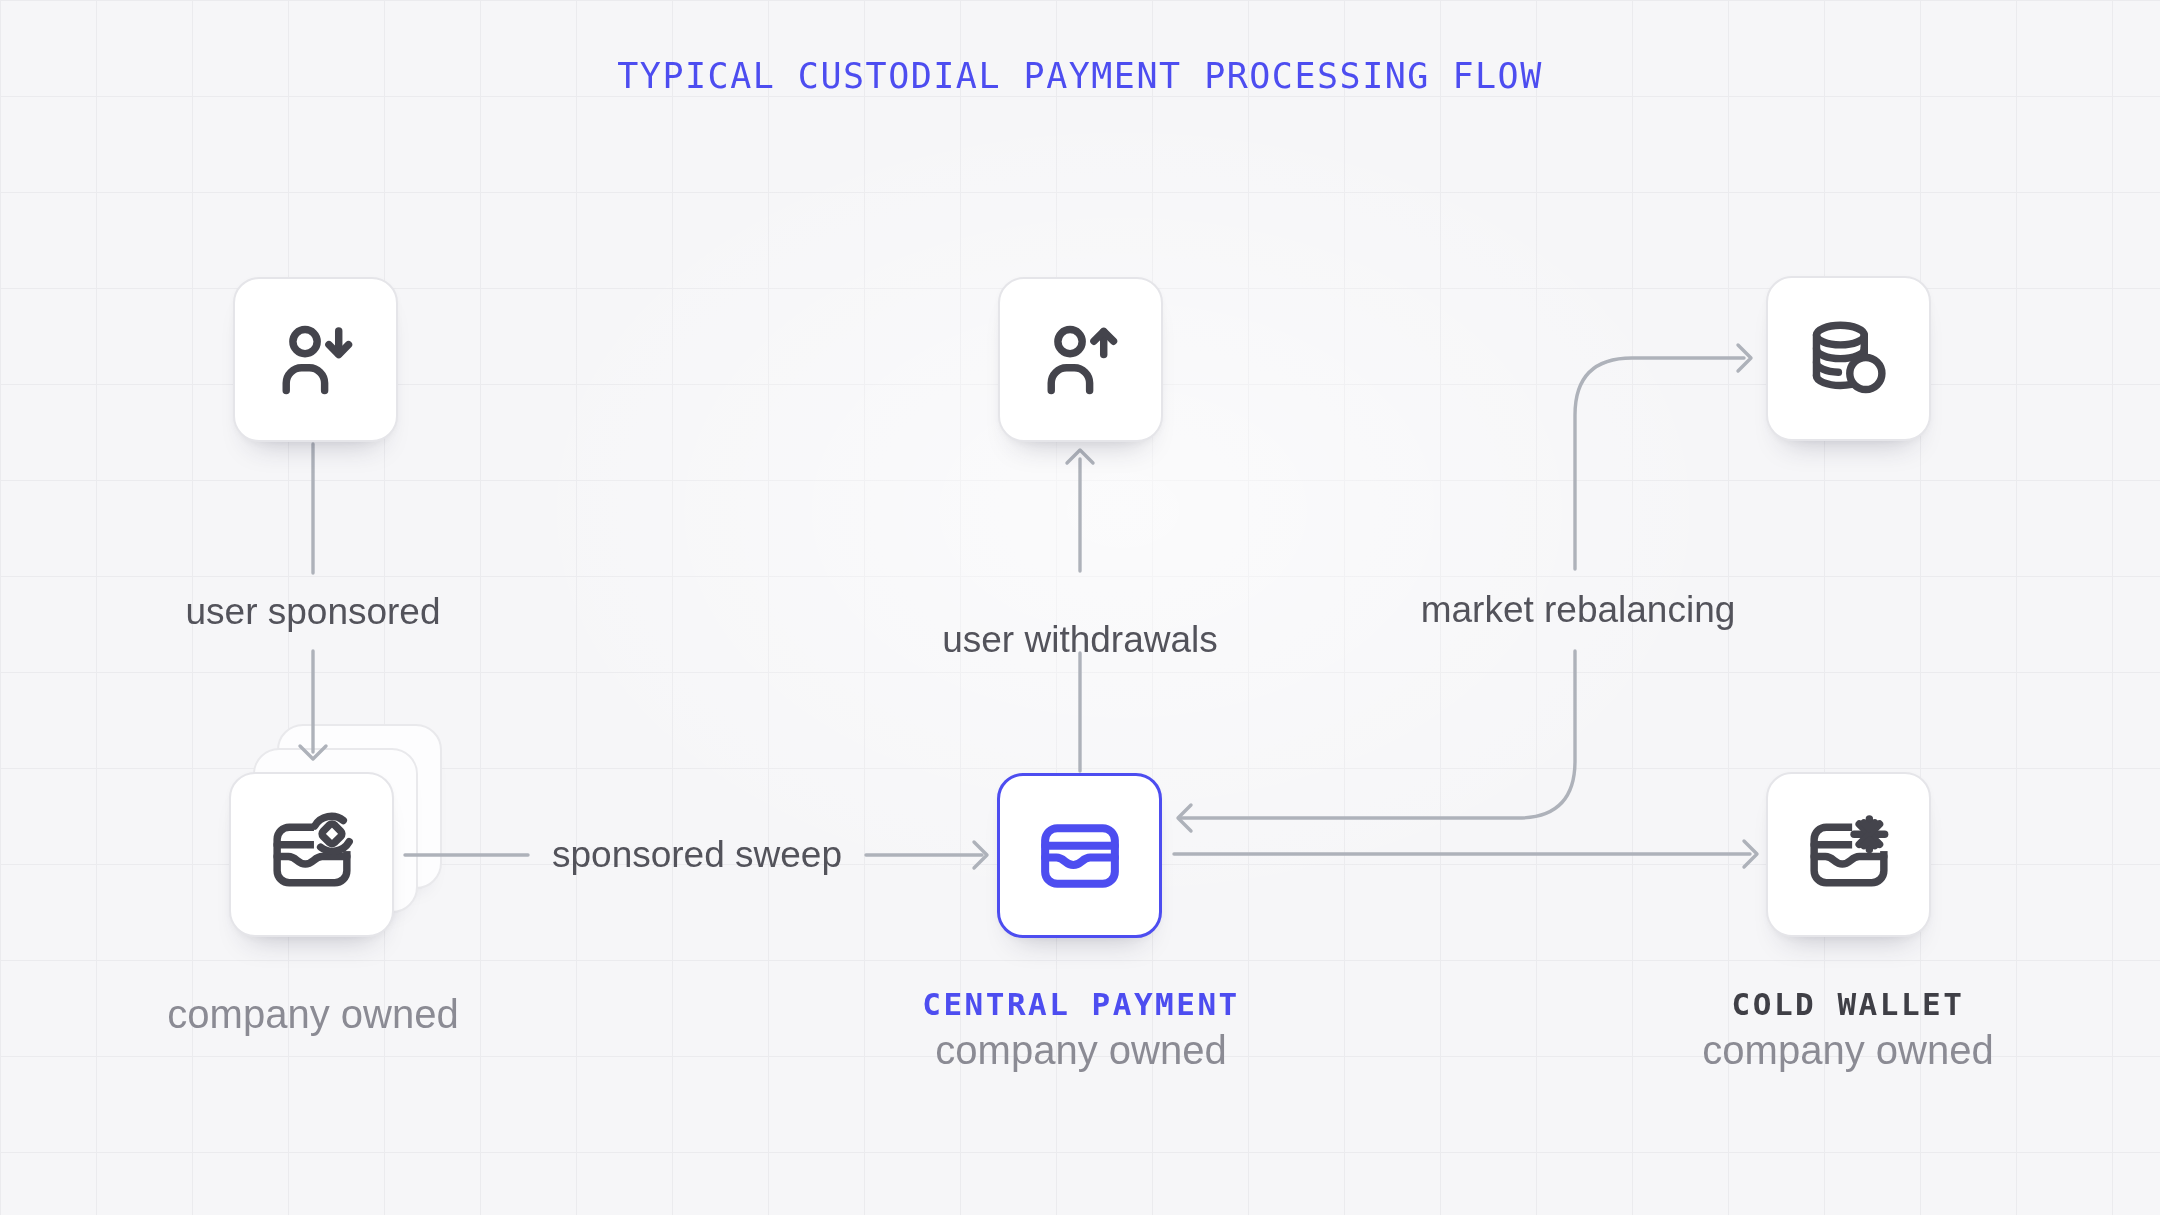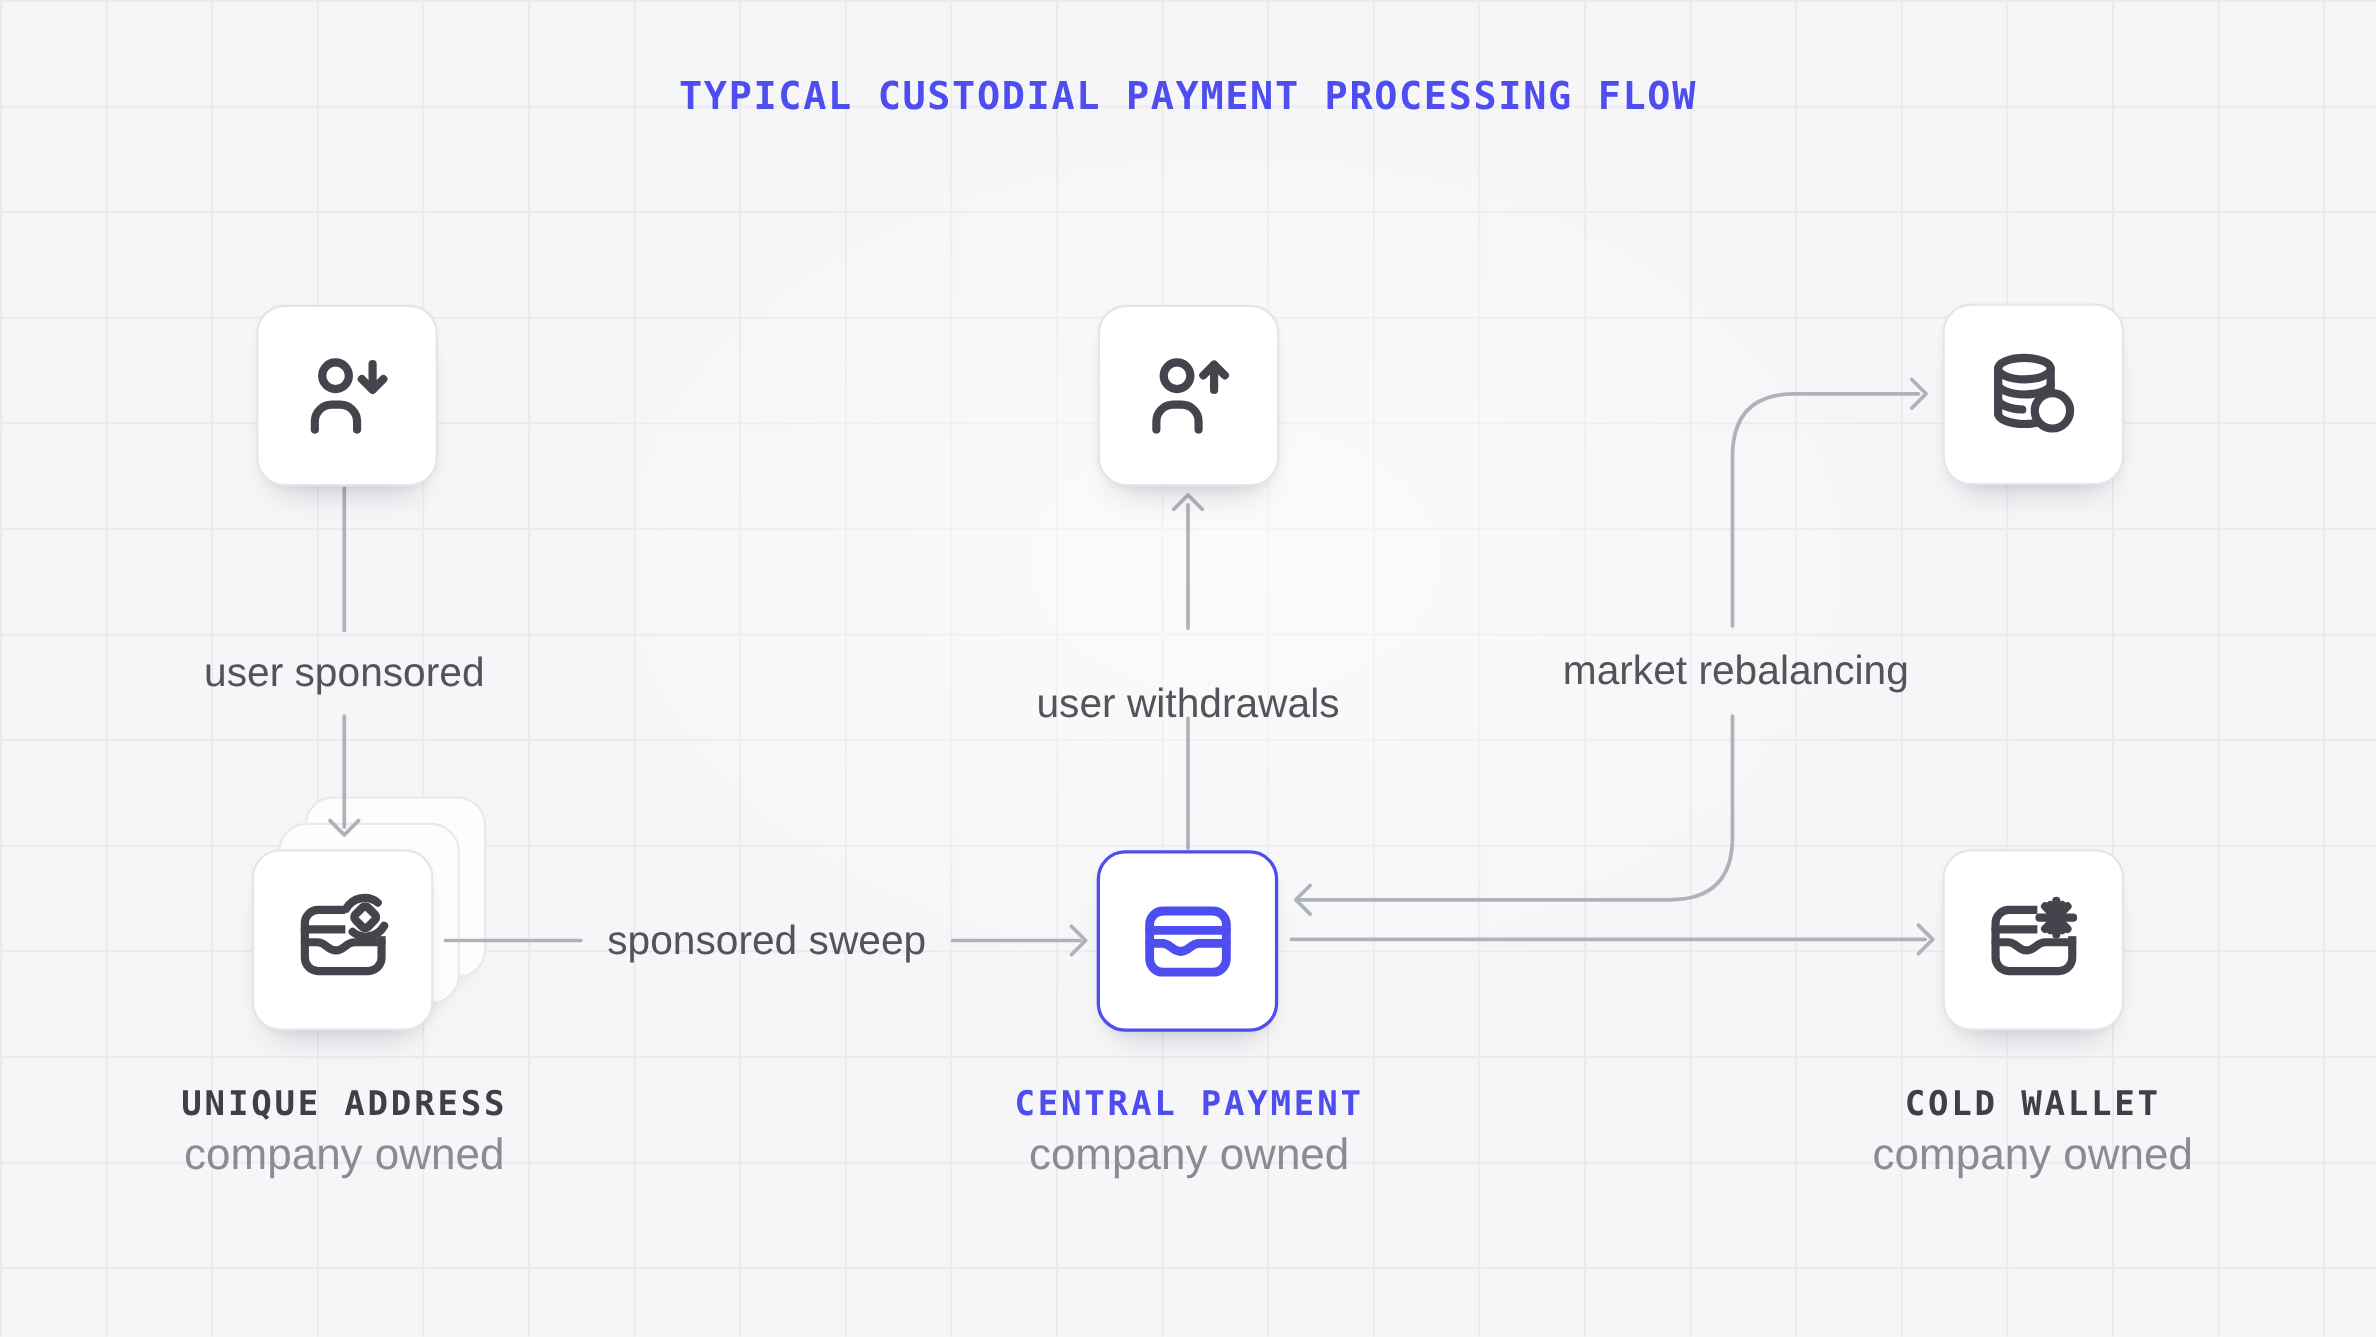--- a/index.html
+++ b/index.html
@@ -23,22 +23,22 @@
     background:
       linear-gradient(to right, var(--grid-line) 1.5px, transparent 1.5px) 0 0 / 96px 96px,
       linear-gradient(to bottom, var(--grid-line) 1.5px, transparent 1.5px) 0 0 / 96px 96px,
       var(--background);
   }
   .vignette{
     position:absolute;inset:0;pointer-events:none;
     background:radial-gradient(900px 600px at 52% 42%, rgba(255,255,255,.55), rgba(255,255,255,0) 70%);
   }
   .title{
-    position:absolute;left:1080px;top:68px;transform:translateX(-50%);
-    font-family:"DejaVu Sans Mono",monospace;font-weight:700;font-size:35px;
+    position:absolute;left:1080px;top:56px;transform:translateX(-50%);
+    font-family:"DejaVu Sans Mono",monospace;font-weight:400;font-size:35px;
     letter-spacing:1.5px;color:var(--accent-blue);white-space:nowrap;
   }
   svg.edges{position:absolute;left:0;top:0;z-index:2}
   svg.edges path{fill:none;stroke:var(--edge-line);stroke-width:3.4;stroke-linecap:round;stroke-linejoin:round}
   .card{
     position:absolute;width:165px;height:165px;border-radius:26px;
     background:var(--card-background);border:2px solid var(--card-border);
     display:flex;align-items:center;justify-content:center;z-index:3;
     box-shadow:0 20px 30px -20px rgba(40,40,70,.28), 0 2px 6px rgba(0,0,0,.03);
   }
@@ -157,21 +157,20 @@
     <path d="M15.8 9.6 L17.2 8.2 L18.6 9.6"></path>
   </svg>
 </div>
 
 <div class="edge-label" style="left:313px;top:612px">user sponsored</div>
 <div class="edge-label" style="left:697px;top:855px">sponsored sweep</div>
 <div class="edge-label" style="left:1080px;top:640px">user withdrawals</div>
 <div class="edge-label" style="left:1578px;top:610px">market rebalancing</div>
 
 <div class="node-label" style="left:313px;top:986px">
-  <div class="name">UNIQUE ADDRESS</div>
   <div class="sub">company owned</div>
 </div>
 <div class="node-label accent" style="left:1081px;top:986px">
   <div class="name">CENTRAL PAYMENT</div>
   <div class="sub">company owned</div>
 </div>
 <div class="node-label" style="left:1848px;top:986px">
   <div class="name">COLD WALLET</div>
   <div class="sub">company owned</div>
 </div>

